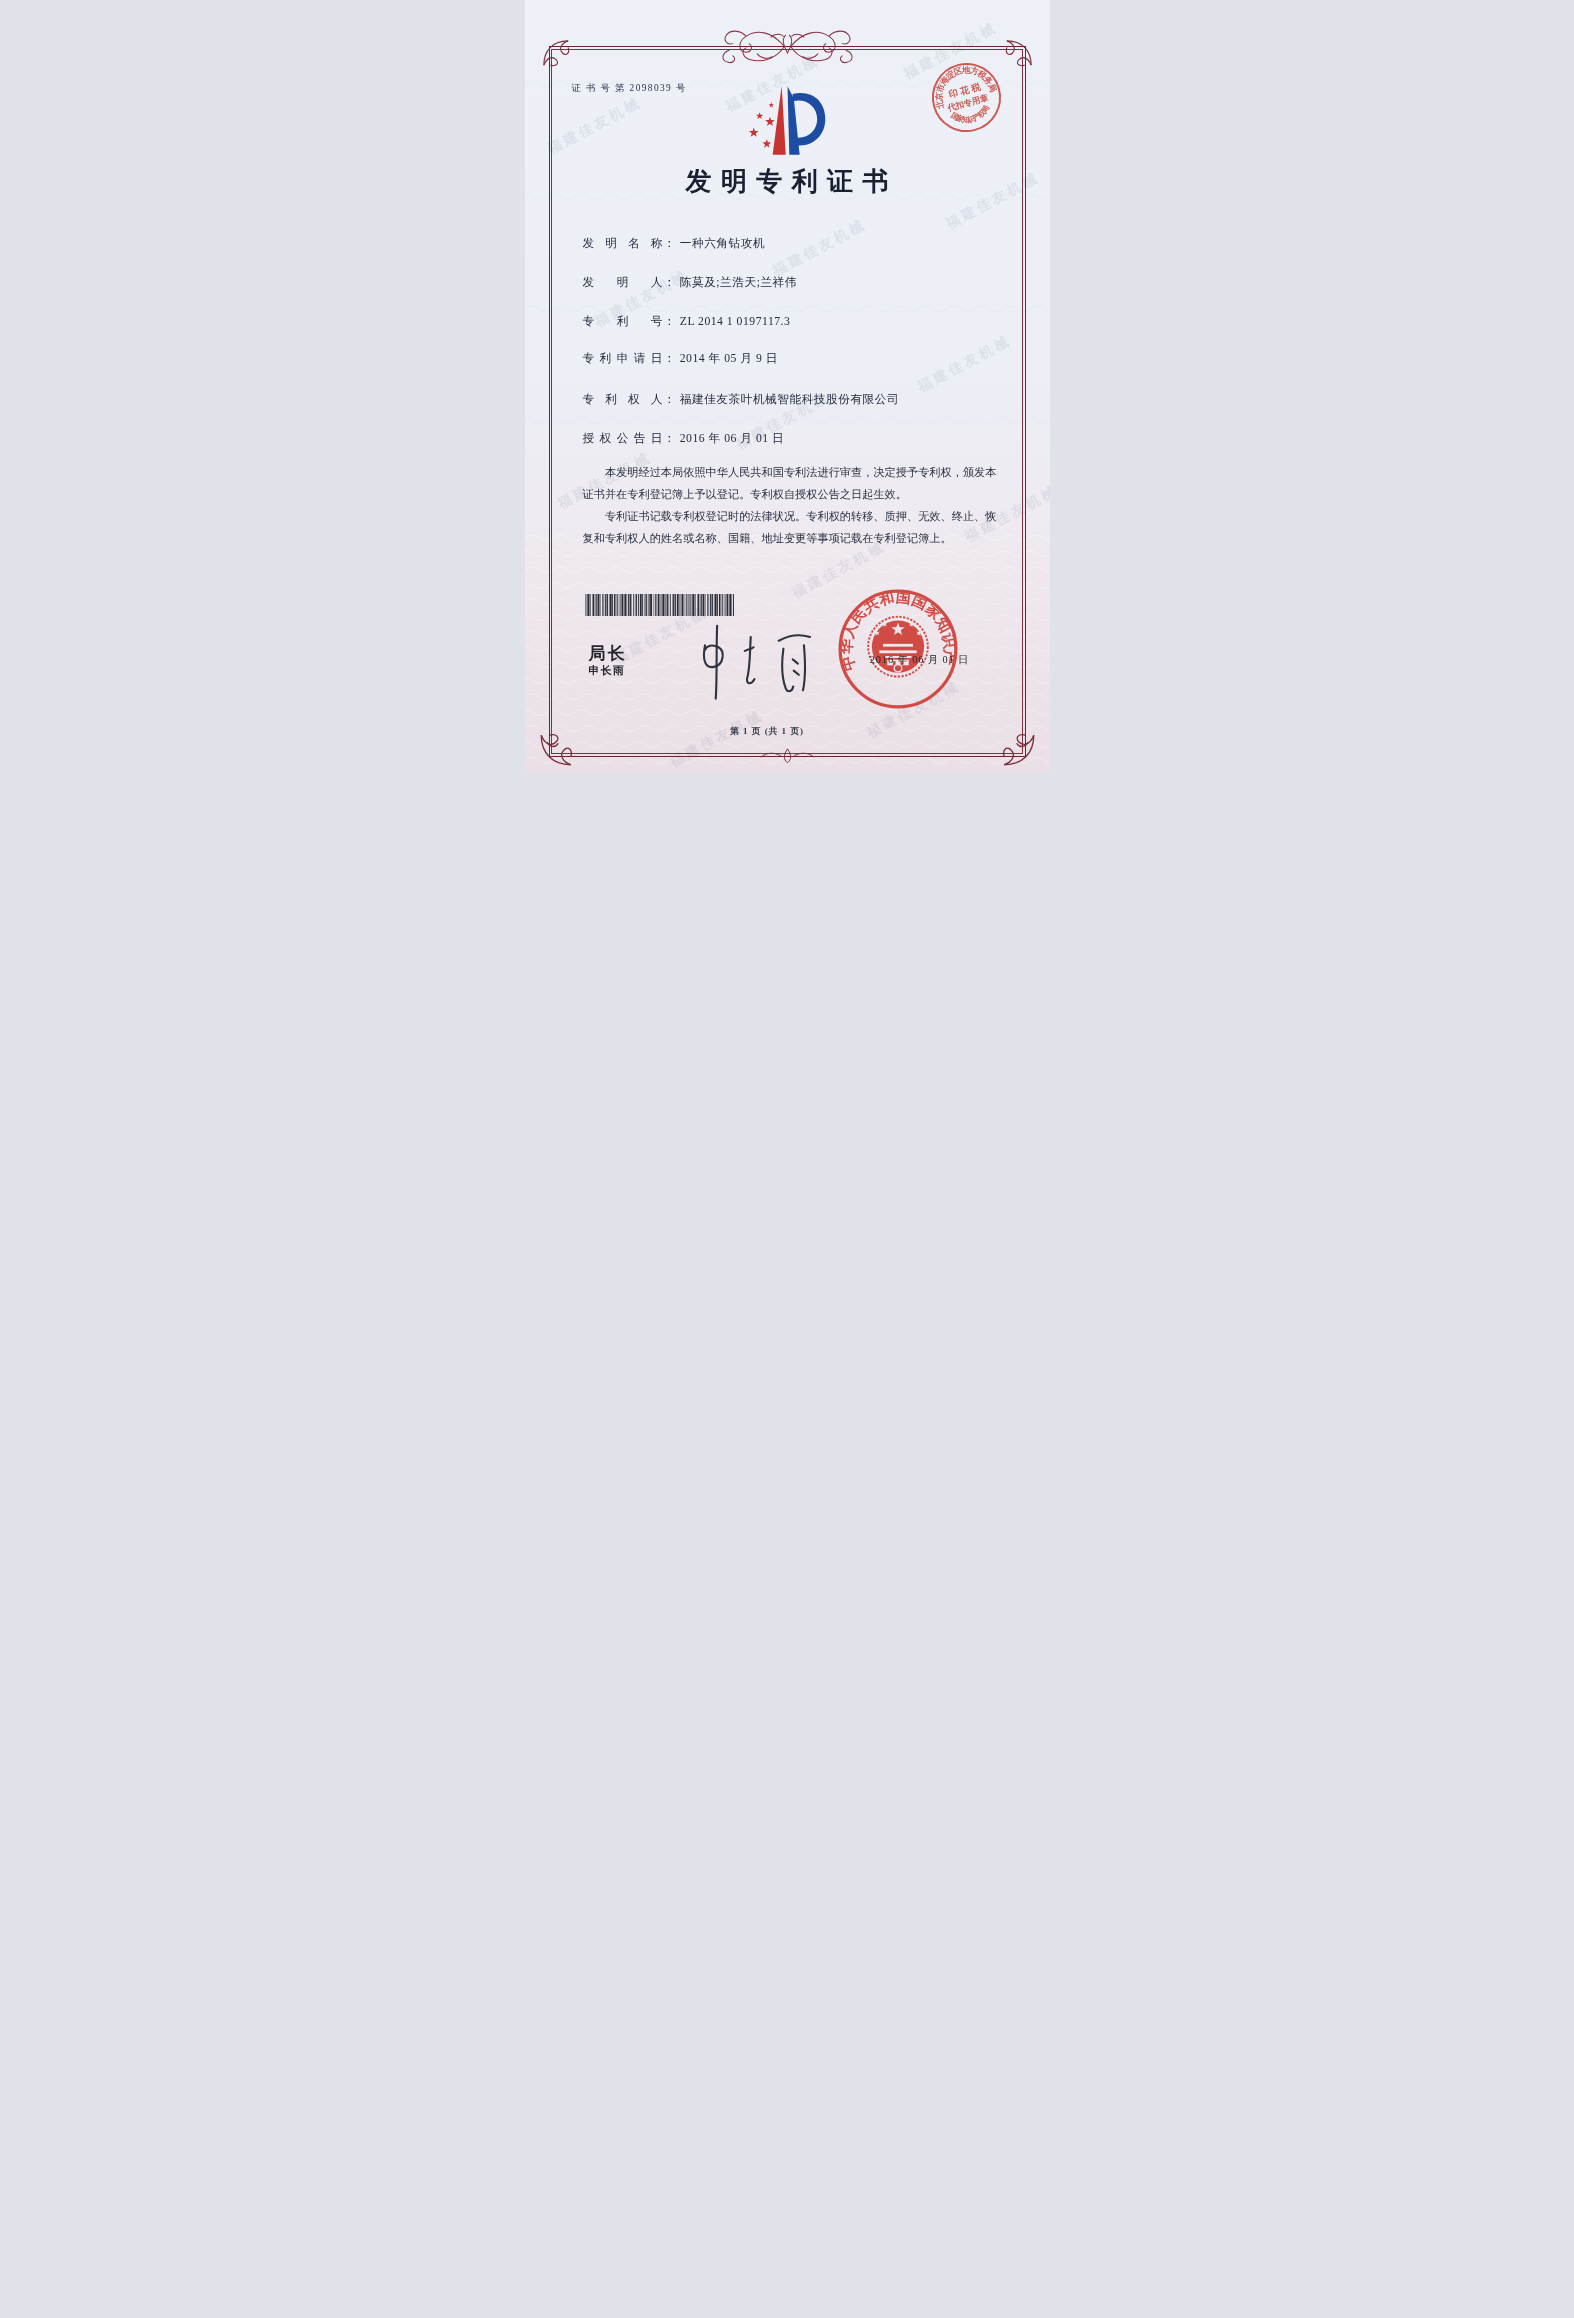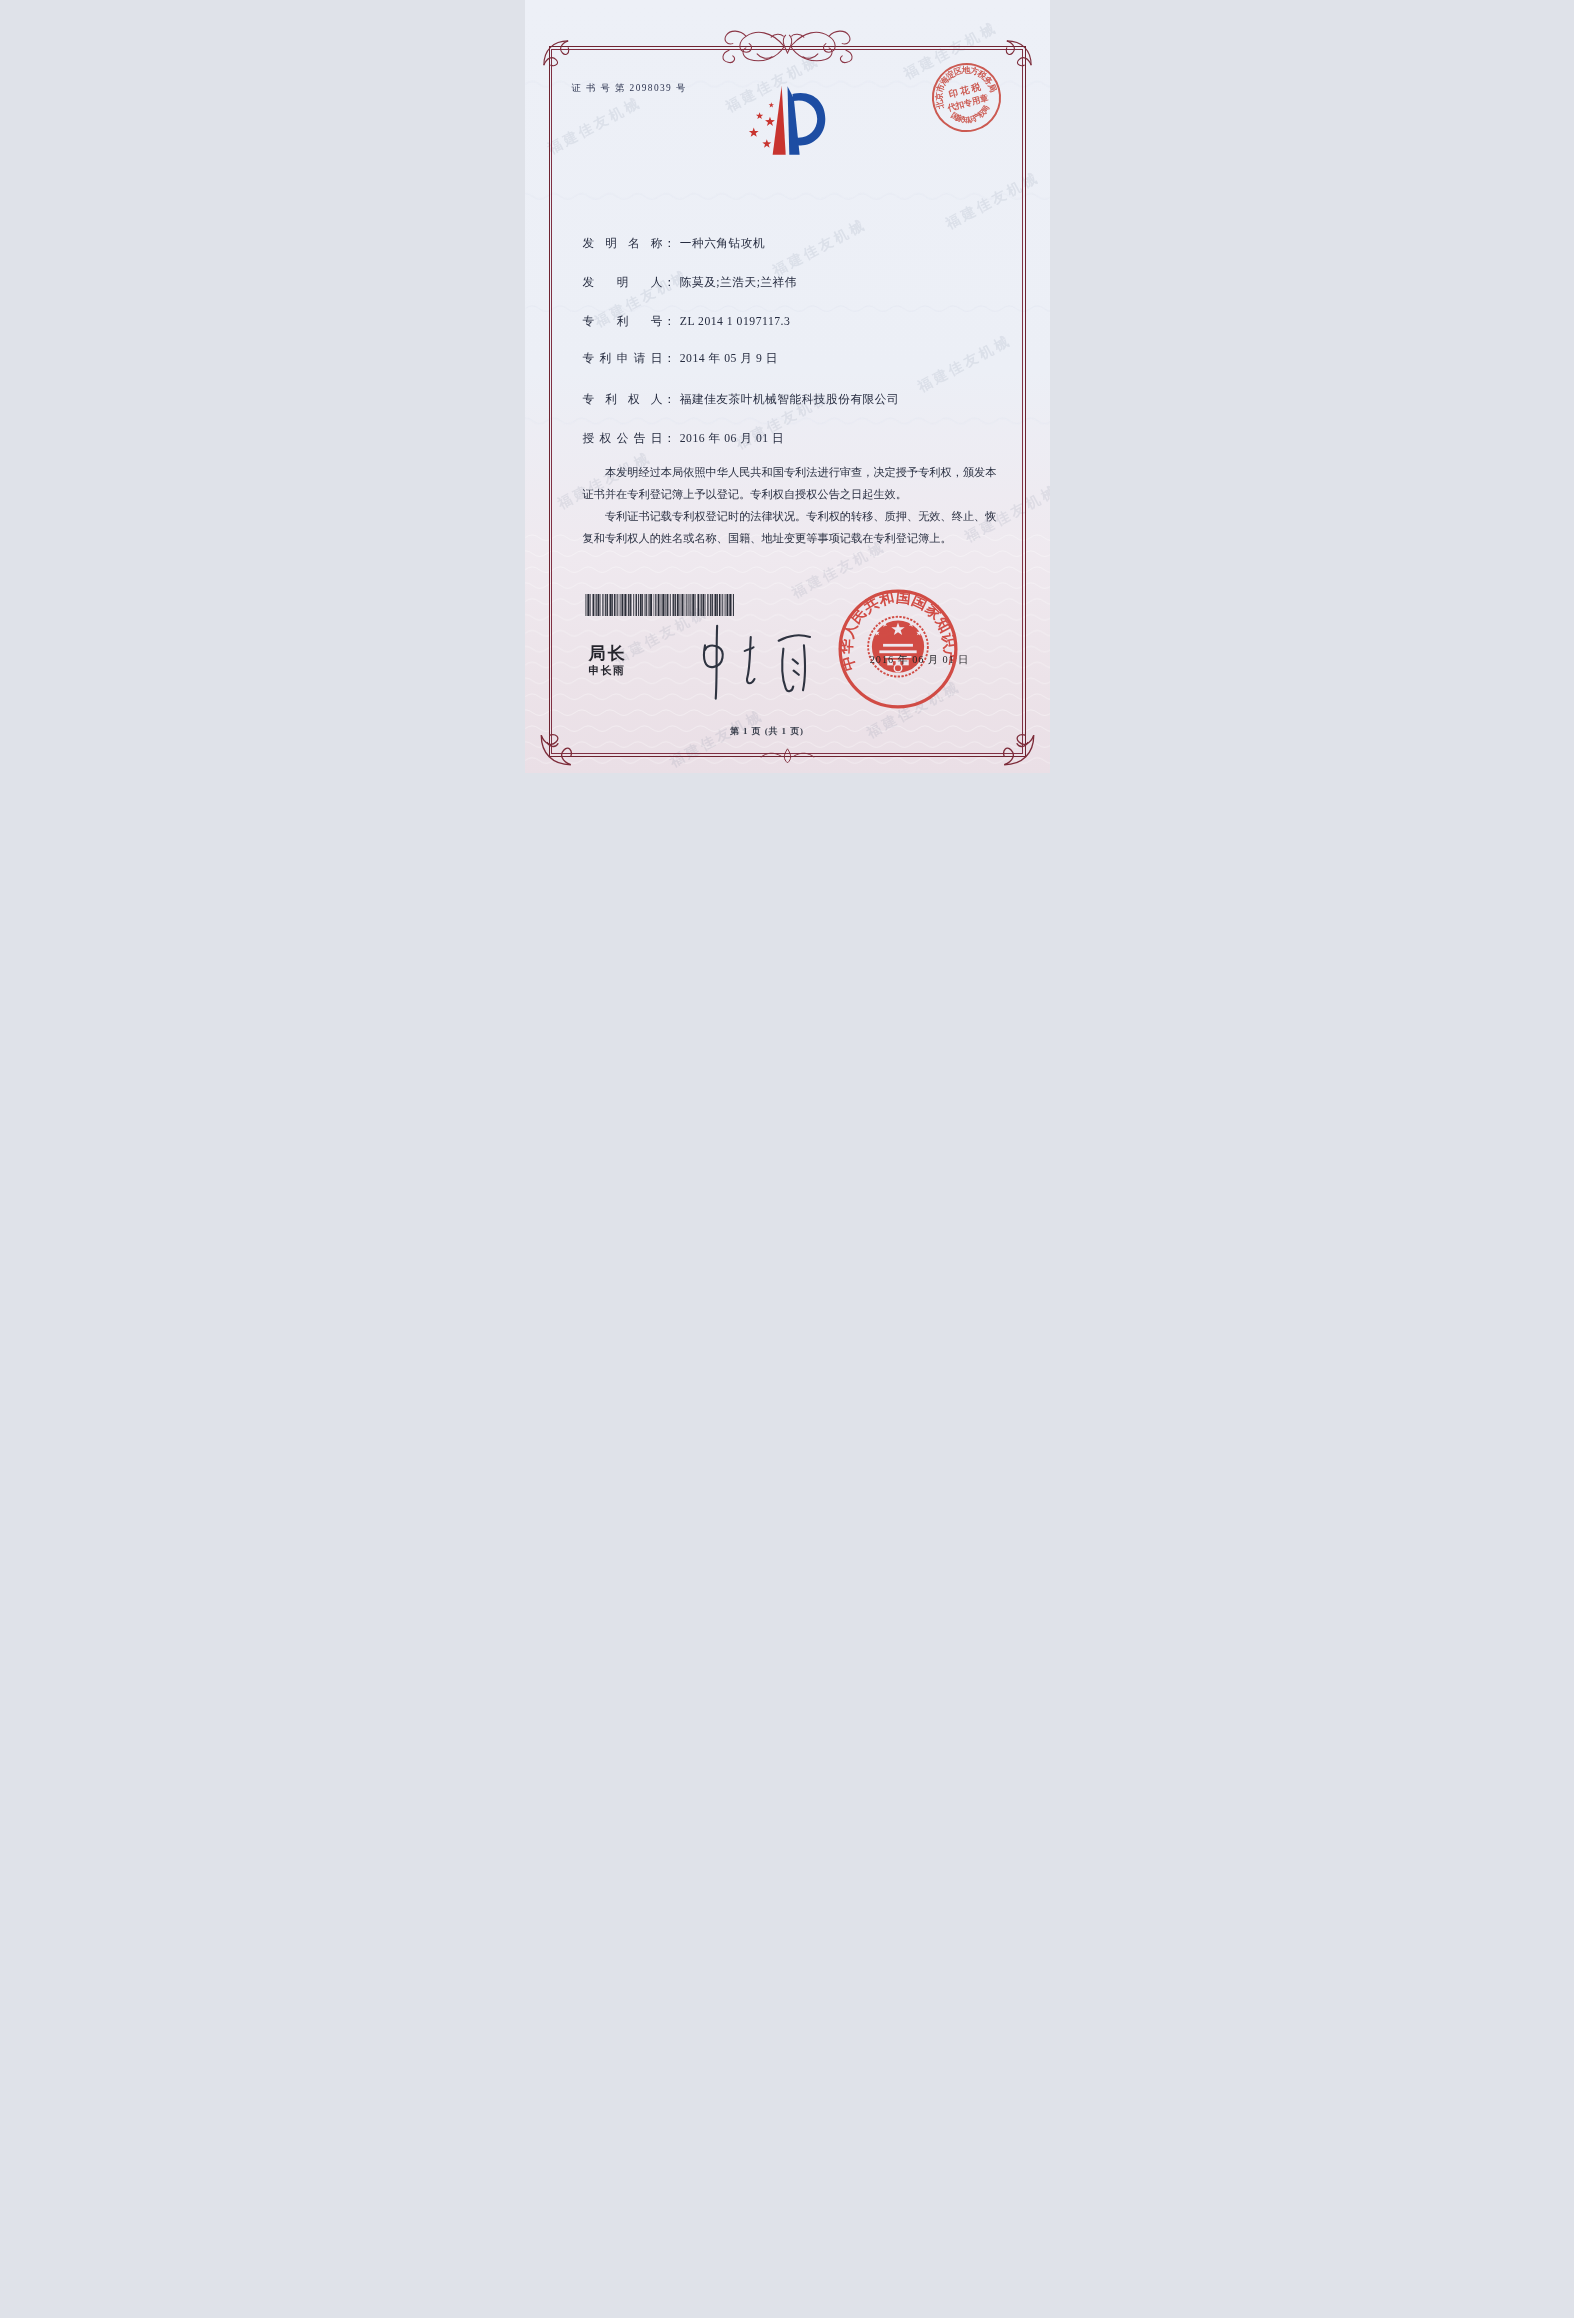--- a/index.html
+++ b/index.html
@@ -181,20 +181,21 @@
       <use href="#st1" transform="translate(35,108) scale(1.15)"></use>
       <use href="#st1" transform="translate(64,133) scale(1.05)"></use>
     </g>
     <polygon points="97,4 106,157 77,157" fill="#c8342f"></polygon>
     <g fill="#1d4da3">
       <polygon points="110,5 114,157 137,157 124,32"></polygon>
       <path d="M121 22 C167 12 194 40 194 78 C194 119 160 141 131 136 L129 119 C156 122 176 103 176 78 C176 49 150 31 123 38 Z"></path>
     </g>
   </svg>
 
+  <div class="title">发明专利证书</div>
 
   <svg class="seal-tax" viewBox="0 0 170 170">
     <defs>
       <path id="taxTop" d="M29.9 94.7 A56 56 0 1 1 140.1 94.7" fill="none"></path>
       <path id="taxBot" d="M39.1 117.1 A56 56 0 0 0 130.9 117.1" fill="none"></path>
     </defs>
     <circle cx="85" cy="85" r="76" fill="none" stroke="#c84a40" stroke-width="4.5"></circle>
     <text font-size="19" fill="#c84a40" font-weight="bold">
       <textPath href="#taxTop" startOffset="0" textLength="190" lengthAdjust="spacing">北京市海淀区地方税务局</textPath>
     </text>

